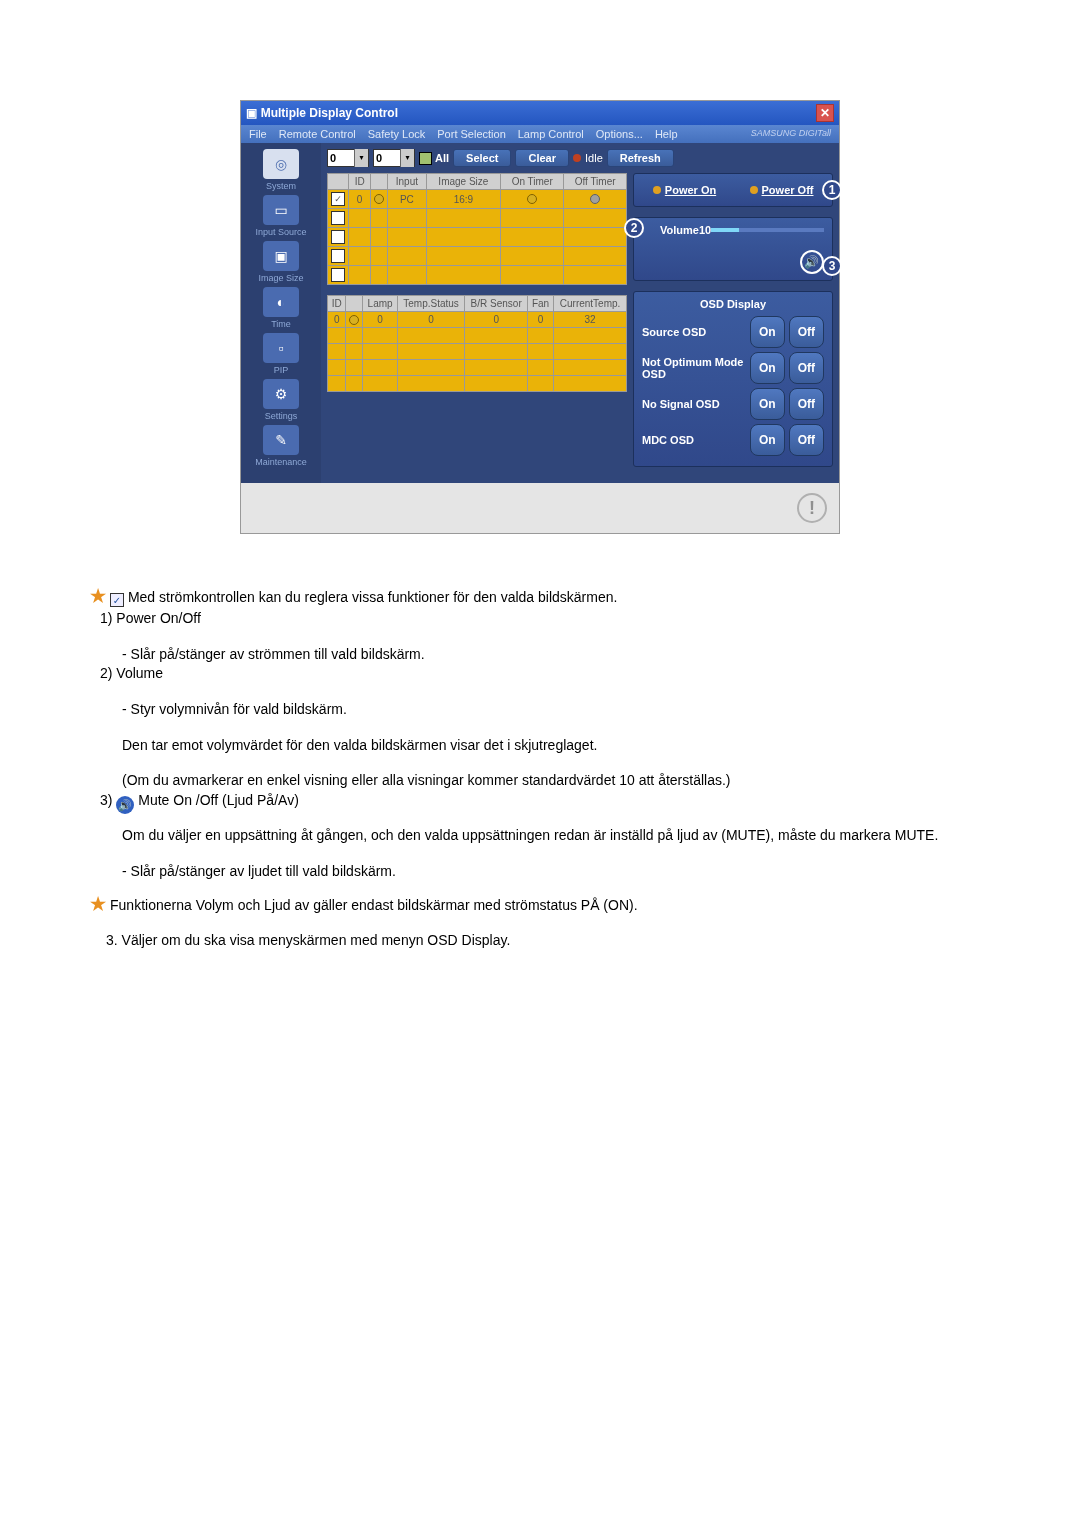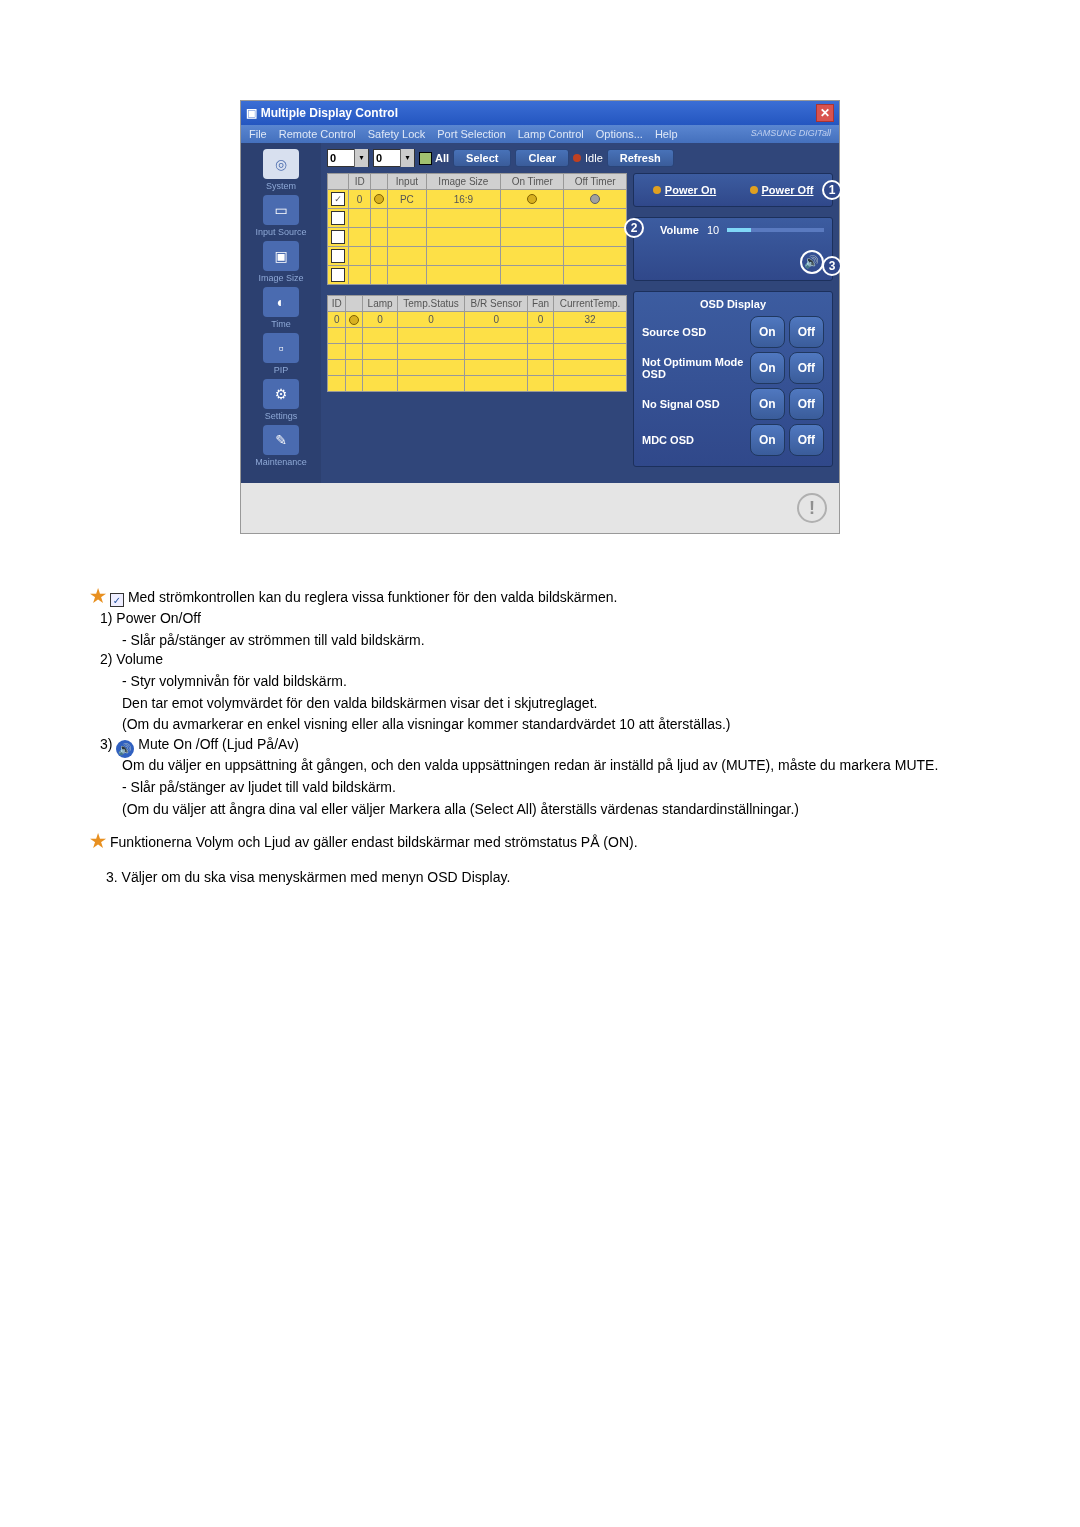--- a/index.html
+++ b/index.html
@@ -20,47 +20,47 @@
   .combo { display:flex; align-items:center; height:18px; background:#fff; border:1px solid #333; font-size:11px; } 
   .combo .v { width:26px; padding:0 2px; font-weight:bold; }
   .combo .dd { width:14px; background:#ccc; border-left:1px solid #666; text-align:center; line-height:18px; font-size:8px; }
   .allchk { display:flex; align-items:flex-start; gap:3px; color:#fff; font-size:11px; font-weight:bold;}
   .allchk .box { width:13px; height:13px; background:#a0c070; border:1px solid #000;}
   .btn { background: linear-gradient(#4872b8, #3a5c9a); color:#fff; border:1px solid #2a4478; border-radius:3px; padding:2px 12px; font-size:11px; font-weight:bold; }
   .idle { color:#fff; font-size:11px; display:flex; align-items:center; gap:4px; }
   .idle::before { content:""; width:8px; height:8px; background:#c04020; border-radius:50%; }
   .tables { display:flex; gap:6px; }
   .tblcol { flex:1; }
-  table.grid { border-collapse: collapse; width:100%; background:#fde047; font-size:10px; color:#555; }
+  table.grid { border-collapse: collapse; width:100%; background:#eab308; font-size:10px; color:#555; }
   table.grid th, table.grid td { border:1px solid #999; padding:2px 3px; text-align:center; height:16px;}
   table.grid th { background:#d0d0d0; font-weight:normal;}
   .chkcell { width:14px; height:14px; border:1px solid #333; background:#fff; margin:0 auto; display:flex; align-items:center; justify-content:center; font-size:9px;}
   .ind-y { width:10px; height:10px; border-radius:50%; background:#d8b020; border:1px solid #806000; margin:0 auto;}
   .ind-g { width:10px; height:10px; border-radius:50%; background:#a0a0a0; border:1px solid #606060; margin:0 auto;}
   .panel { background: linear-gradient(#3c5ca0, #30488a); border:1px solid #1c305c; border-radius:3px; padding:6px 8px; margin-bottom:10px; color:#fff; font-size:11px; position:relative; }
   .circlebadge { position:absolute; width:20px; height:20px; border:2px solid #fff; border-radius:50%; display:flex; align-items:center; justify-content:center; font-weight:bold; font-size:12px; background:#30488a;}
   .powerbtns { display:flex; gap:12px; align-items:center; padding:4px 0;}
   .pbtn { flex:1; text-align:center; font-weight:bold; display:flex; align-items:center; justify-content:center; gap:4px;text-decoration:underline;}
   .pbtn::before { content:""; width:8px; height:8px; background:#e0a020; border-radius:50%;}
-  .volrow { display:flex; align-items:center; gap:8px;}
+  .volrow { display:flex; align-items:center; gap:0;}
   .volslider { flex:1; height:4px; background:#5a7ac0; position:relative;}
   .volslider .fill { position:absolute; left:0; top:0; height:100%; width:25%; background:#80d8f8;}
   .sndicon { width:24px; height:24px; border:2px solid #fff; border-radius:50%; display:flex; align-items:center; justify-content:center; font-size:12px;}
   .osdpanel h4 { text-align:center; font-size:11px; margin-bottom:6px; font-weight:bold;}
   .osdrow { display:flex; align-items:center; gap:4px; margin-bottom:4px; font-weight:bold;}
   .osdrow span:first-child { flex:1; }
   .osdbtn { background: linear-gradient(#5078c0, #3a5c9a); border:1px solid #203860; border-radius:8px; color:#fff; padding:8px 8px; font-size:12px; font-weight:bold;}
   .bottomarea { background:#e5e5e5; height:50px; position:relative;}
   .bottomarea .ic { position:absolute; right:12px; top:10px; width:30px; height:30px; border:2px solid #b0b0b0; border-radius:50%; display:flex; align-items:center; justify-content:center; color:#909090; font-size:18px; font-weight:bold;}
   
   .textcontent { padding: 20px 40px; font-size: 14px; line-height: 1.4; }
   .textcontent .star { color:#e89020; font-size:18px; font-weight:bold;}
   .textcontent .chkbox { display:inline-block; width:14px; height:14px; border:1px solid #333; background:#eef; position:relative; top:2px; font-size:10px; text-align:center; line-height:13px; color:#2050a0;}
   .textcontent .li1 { margin-left:10px; }
-  .textcontent .li2 { margin-left:32px; margin-top:2px;}
+  .textcontent .li2 { margin-left:32px; margin-top:16px;}
   .textcontent .sndsm { display:inline-block; width:18px; height:18px; background:#3060c0; border-radius:50%; position:relative; top:4px; text-align:center; color:#fff; font-size:11px; line-height:18px;}
 </style>
 </head>
 <body>
 
 <div class="page">
 
   <div class="screenshot">
     <div class="titlebar">
       <span>▣&nbsp;</span>
@@ -271,21 +271,21 @@
               <div class="powerbtns">
                 <span class="pbtn">Power On</span>
                 <span class="pbtn">Power Off</span>
               </div>
               <div class="circlebadge" style="right:-10px; top:6px;">1</div>
             </div>
             <div class="panel">
               <div class="circlebadge" style="left:-10px; top:0px;">2</div>
               <div class="volrow" style="margin-bottom:14px; padding-left:18px;">
                 <span style="font-weight:bold">Volume</span>
-                <span style="font-weight:normal">10</span>
+                <span style="font-weight:bold">10</span>
                 <div class="volslider">
                     <div class="fill"></div>
                   </div>
               </div>
               <div style="display:flex; justify-content:flex-end; gap:4px;">
                 <span class="sndicon">🔊</span>
               </div>
               <div class="circlebadge" style="right:-10px; bottom:4px;">3</div>
             </div>
             <div class="panel osdpanel">
@@ -324,18 +324,17 @@
     <p><span class="star">★</span> <span class="chkbox">✓</span> <span>Med strömkontrollen kan du reglera vissa funktioner för den valda bildskärmen.</span></p>
     <p class="li1">1)  Power On/Off</p>
     <p class="li2">- Slår på/stänger av strömmen till vald bildskärm.</p>
     <p class="li1">2)  Volume</p>
     <p class="li2">- Styr volymnivån för vald bildskärm.</p>
     <p class="li2">Den tar emot volymvärdet för den valda bildskärmen visar det i skjutreglaget.</p>
     <p class="li2">(Om du avmarkerar en enkel visning eller alla visningar kommer standardvärdet 10 att återställas.)</p>
     <p class="li1"><span>3)</span> <span class="sndsm">🔊</span> <span>Mute On /Off (Ljud På/Av)</span></p>
     <p class="li2">Om du väljer en uppsättning åt gången, och den valda uppsättningen redan är inställd på ljud av (MUTE), måste du markera MUTE.</p>
     <p class="li2">- Slår på/stänger av ljudet till vald bildskärm.</p>
-    <p class="li2">(Om du väljer att ångra dina val eller väljer Markera alla (Select All) återställs värdenas standardinställningar.)</p>
     <p style="margin-top:10px"><span class="star">★</span> <span>Funktionerna Volym och Ljud av gäller endast bildskärmar med strömstatus PÅ (ON).</span></p>
     <p style="margin-top:14px; margin-left:16px;">3. Väljer om du ska visa menyskärmen med menyn OSD Display.</p>
   </div>
 
 </div>
 
 </body></html>

